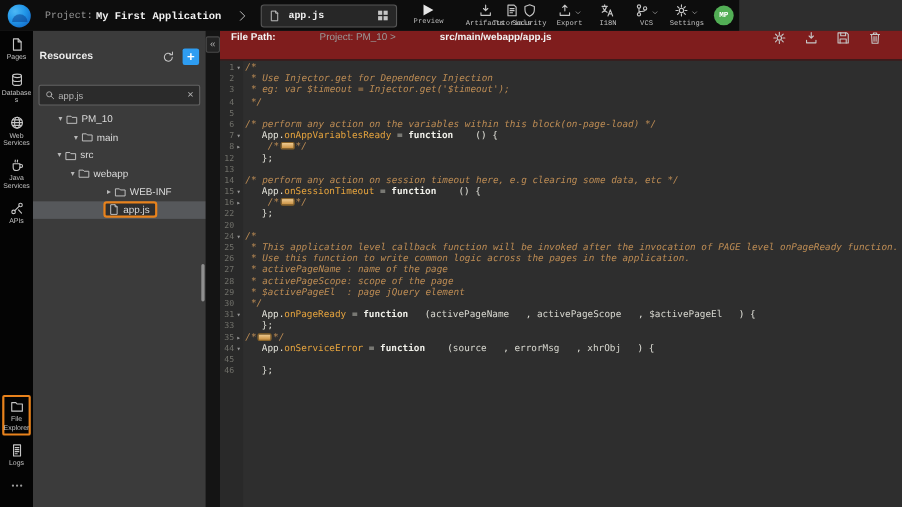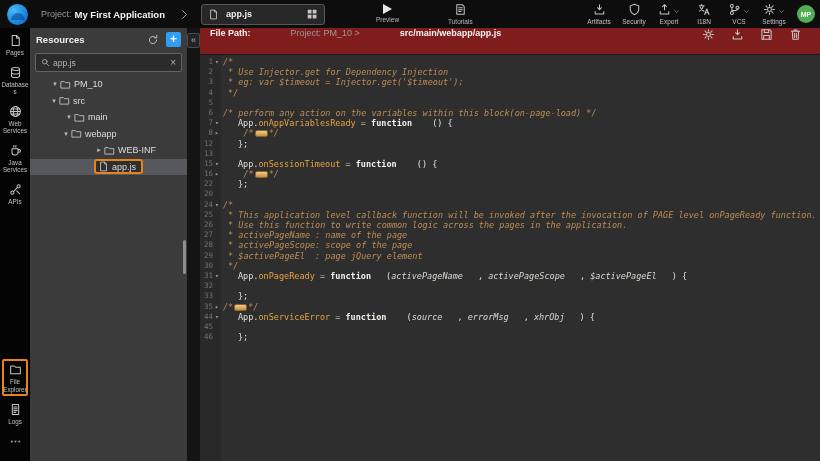--- a/index.html
+++ b/index.html
@@ -3,21 +3,21 @@
 <meta charset="utf-8">
 <style>
   html,body{margin:0;padding:0;background:#2e2e2e;}
   #app{position:relative;width:820px;height:461px;overflow:hidden;background:#2e2e2e;
        font-family:"Liberation Sans",sans-serif;-webkit-font-smoothing:antialiased;}
   .icon{display:inline-block;flex:none;}
   .i7{width:7px;height:7px}.i9{width:9px;height:9px}
   .i11{width:11px;height:11px}.i12{width:12px;height:12px}.i13{width:13px;height:13px}
 
   
-  .topbar{position:absolute;left:0;top:0;width:820px;height:28px;background:#0d0d0d;display:flex;align-items:center;z-index:5;}
+  .topbar{position:absolute;left:0;top:0;width:672px;height:28px;background:#0d0d0d;display:flex;align-items:center;z-index:5;font-family:Liberation Mono, monospace;}
   .logo{width:21px;height:21px;border-radius:50%;margin-left:7px;flex:none;
         background:radial-gradient(circle at 32% 30%,#4cb8f5 0%,#2196e8 45%,#0f5cc0 100%);position:relative;overflow:hidden;}
   .logo:after{content:"";position:absolute;left:4px;top:9px;width:14px;height:7px;border-radius:50% 50% 0 0/100% 100% 0 0;background:#0b3f8f;opacity:.55;}
   .proj-label{margin-left:13px;color:#989898;font-size:9px;}
   .proj-name{color:#f2f2f2;font-size:9.5px;font-weight:bold;margin-left:3px;white-space:nowrap;}
   .tb-chev{margin-left:14px;}
   .tab{margin-left:11px;width:124px;height:21px;background:#272727;border:1px solid #575757;border-radius:3px;
        display:flex;align-items:center;padding:0 6px;box-sizing:border-box;}
   .tab-label{flex:1;margin-left:7px;color:#f0f0f0;font-size:9px;font-weight:bold;}
   .tb-mid{position:absolute;top:3px;display:flex;flex-direction:column;align-items:center;}
@@ -35,21 +35,21 @@
   .sidebar{position:absolute;left:0;top:28px;width:30px;height:433px;background:#040404;display:flex;flex-direction:column;
            align-items:center;padding-top:6px;box-sizing:border-box;z-index:4;}
   .sb-item{display:flex;flex-direction:column;align-items:center;width:30px;margin-bottom:9px;cursor:pointer;}
   .sb-item .lbl{font-size:6.3px;color:#c2c2c2;text-align:center;line-height:1.2;margin-top:2px;width:28px;word-wrap:break-word;}
   .sb-bottom{margin-top:auto;display:flex;flex-direction:column;align-items:center;padding-bottom:4px;width:30px;}
   .sb-hl{border:2px solid #e8821c;border-radius:2px;padding:2px 0 1px;width:26px;box-sizing:border-box;margin-bottom:7px;}
   .sb-hl .sb-item{margin-bottom:0;width:22px;}
 
   
   .res{position:absolute;left:30px;top:28px;width:157px;height:433px;background:#3b3b3b;box-sizing:border-box;}
-  .res-head{height:23px;display:flex;align-items:center;padding:0 6px;}
+  .res-head{height:23px;display:flex;align-items:center;padding:12px 6px;}
   .res-title{flex:1;color:#ececec;font-size:9.5px;font-weight:bold;}
   .refresh-btn{margin-right:7px;cursor:pointer;}
   .plus-btn{width:15px;height:15px;background:#2e9df2;border-radius:2px;color:#fff;font-size:12px;line-height:14px;
             text-align:center;font-weight:bold;cursor:pointer;}
   .res-search{margin:2px 5px 4px;height:17px;background:#2b2b2b;border:1px solid #636363;border-radius:2px;
               display:flex;align-items:center;padding:0 5px;}
   .res-search input{flex:1;min-width:0;background:transparent;border:none;outline:none;color:#b5b5b5;font-size:8.5px;padding:0 3px;
                     font-family:"Liberation Sans",sans-serif;}
   .clear-x{color:#b0b0b0;font-size:10px;line-height:10px;cursor:pointer;}
   .tree{margin-top:2px;}
@@ -80,21 +80,21 @@
   .code-line{position:relative;display:flex;height:10.2px;line-height:10.2px;
              font-family:"DejaVu Sans Mono",monospace;font-size:8.5px;}
   .ln{width:13px;text-align:right;color:#70706a;font-size:7.5px;flex:none;font-family:"DejaVu Sans Mono",monospace;}
   .fold{width:8px;text-align:center;color:#9a9a9a;font-size:6.5px;flex:none;cursor:pointer;}
   .txt{white-space:pre;flex:none;padding-left:2px;}
   .tok-c{color:#bd8c54;font-style:italic;}
   .tok-n{color:#e6a43e;}
   .tok-k{color:#f0f0ea;font-weight:bold;}
   .tok-p{color:#e2e2da;margin-left:15px;}
   .tok-o{color:#b9b9b0;}
-  .tok-i{color:#d8d8d0;font-style:italic;}
+  .tok-i{color:#d8d8d0;}
   .pill{display:inline-block;width:13px;height:7px;background:linear-gradient(#eecb92,#c98f3e);border:1px solid #8a6428;
         border-radius:2px;vertical-align:middle;margin:0 1px;box-sizing:border-box;cursor:pointer;}
 </style>
 </head>
 <body>
 
 <div id="app">
 
   <div class="topbar">
     <div class="logo"></div>
@@ -333,37 +333,37 @@
     <div class="tree">
         <div class="tree-row" style="padding-left: 20px;">
           <span class="tw-caret">▾</span>
           <span class="icon i11">
             <svg viewBox="0 0 14 14" fill="none" stroke="#c6c6c6" stroke-width="1.1" stroke-linecap="round" stroke-linejoin="round" style="width:100%;height:100%;display:block">
               <path d="M1.6 3.4h4.2l1.2 1.3h5.4v6.9H1.6z"></path>
             </svg>
           </span>
           <span class="lbl">PM_10</span>
         </div>
+        <div class="tree-row" style="padding-left: 34px;">
+          <span class="tw-caret">▾</span>
+          <span class="icon i11">
+            <svg viewBox="0 0 14 14" fill="none" stroke="#c6c6c6" stroke-width="1.1" stroke-linecap="round" stroke-linejoin="round" style="width:100%;height:100%;display:block">
+              <path d="M1.6 3.4h4.2l1.2 1.3h5.4v6.9H1.6z"></path>
+            </svg>
+          </span>
+          <span class="lbl">main</span>
+        </div>
         <div class="tree-row" style="padding-left: 19px;">
           <span class="tw-caret">▾</span>
           <span class="icon i11">
             <svg viewBox="0 0 14 14" fill="none" stroke="#c6c6c6" stroke-width="1.1" stroke-linecap="round" stroke-linejoin="round" style="width:100%;height:100%;display:block">
               <path d="M1.6 3.4h4.2l1.2 1.3h5.4v6.9H1.6z"></path>
             </svg>
           </span>
           <span class="lbl">src</span>
-        </div>
-        <div class="tree-row" style="padding-left: 34px;">
-          <span class="tw-caret">▾</span>
-          <span class="icon i11">
-            <svg viewBox="0 0 14 14" fill="none" stroke="#c6c6c6" stroke-width="1.1" stroke-linecap="round" stroke-linejoin="round" style="width:100%;height:100%;display:block">
-              <path d="M1.6 3.4h4.2l1.2 1.3h5.4v6.9H1.6z"></path>
-            </svg>
-          </span>
-          <span class="lbl">main</span>
         </div>
         <div class="tree-row" style="padding-left: 31px;">
           <span class="tw-caret">▾</span>
           <span class="icon i11">
             <svg viewBox="0 0 14 14" fill="none" stroke="#c6c6c6" stroke-width="1.1" stroke-linecap="round" stroke-linejoin="round" style="width:100%;height:100%;display:block">
               <path d="M1.6 3.4h4.2l1.2 1.3h5.4v6.9H1.6z"></path>
             </svg>
           </span>
           <span class="lbl">webapp</span>
         </div>
@@ -474,20 +474,25 @@
             <span class="ln">12</span>
             <span class="fold"></span>
             <span class="txt"><span class="tok-p">};</span></span>
           </div>
           <div class="code-line">
             <span class="ln">13</span>
             <span class="fold"></span>
             <span class="txt"></span>
           </div>
           <div class="code-line">
+            <span class="ln">14</span>
+            <span class="fold"></span>
+            <span class="txt"><span class="tok-c">/* perform any action on session timeout here, e.g clearing some data, etc */</span></span>
+          </div>
+          <div class="code-line">
             <span class="ln">15</span>
             <span class="fold">▾</span>
             <span class="txt"><span class="tok-p">App.</span><span class="tok-n">onSessionTimeout</span><span class="tok-o"> = </span><span class="tok-k">function</span><span class="tok-p"> () {</span></span>
           </div>
           <div class="code-line">
             <span class="ln">16</span>
             <span class="fold">▸</span>
             <span class="txt"><span class="tok-c">    /*</span><span class="pill"></span><span class="tok-c">*/</span></span>
           </div>
           <div class="code-line">
@@ -534,25 +539,20 @@
             <span class="ln">30</span>
             <span class="fold"></span>
             <span class="txt"><span class="tok-c"> */</span></span>
           </div>
           <div class="code-line">
             <span class="ln">31</span>
             <span class="fold">▾</span>
             <span class="txt"><span class="tok-p">App.</span><span class="tok-n">onPageReady</span><span class="tok-o"> = </span><span class="tok-k">function</span><span class="tok-p">(</span><span class="tok-i">activePageName</span><span class="tok-p">, </span><span class="tok-i">activePageScope</span><span class="tok-p">, </span><span class="tok-i">$activePageEl</span><span class="tok-p">) {</span></span>
           </div>
           <div class="code-line">
-            <span class="ln">32</span>
-            <span class="fold"></span>
-            <span class="txt"></span>
-          </div>
-          <div class="code-line">
             <span class="ln">33</span>
             <span class="fold"></span>
             <span class="txt"><span class="tok-p">};</span></span>
           </div>
           <div class="code-line">
             <span class="ln">35</span>
             <span class="fold">▸</span>
             <span class="txt"><span class="tok-c">/*</span><span class="pill"></span><span class="tok-c">*/</span></span>
           </div>
           <div class="code-line">

